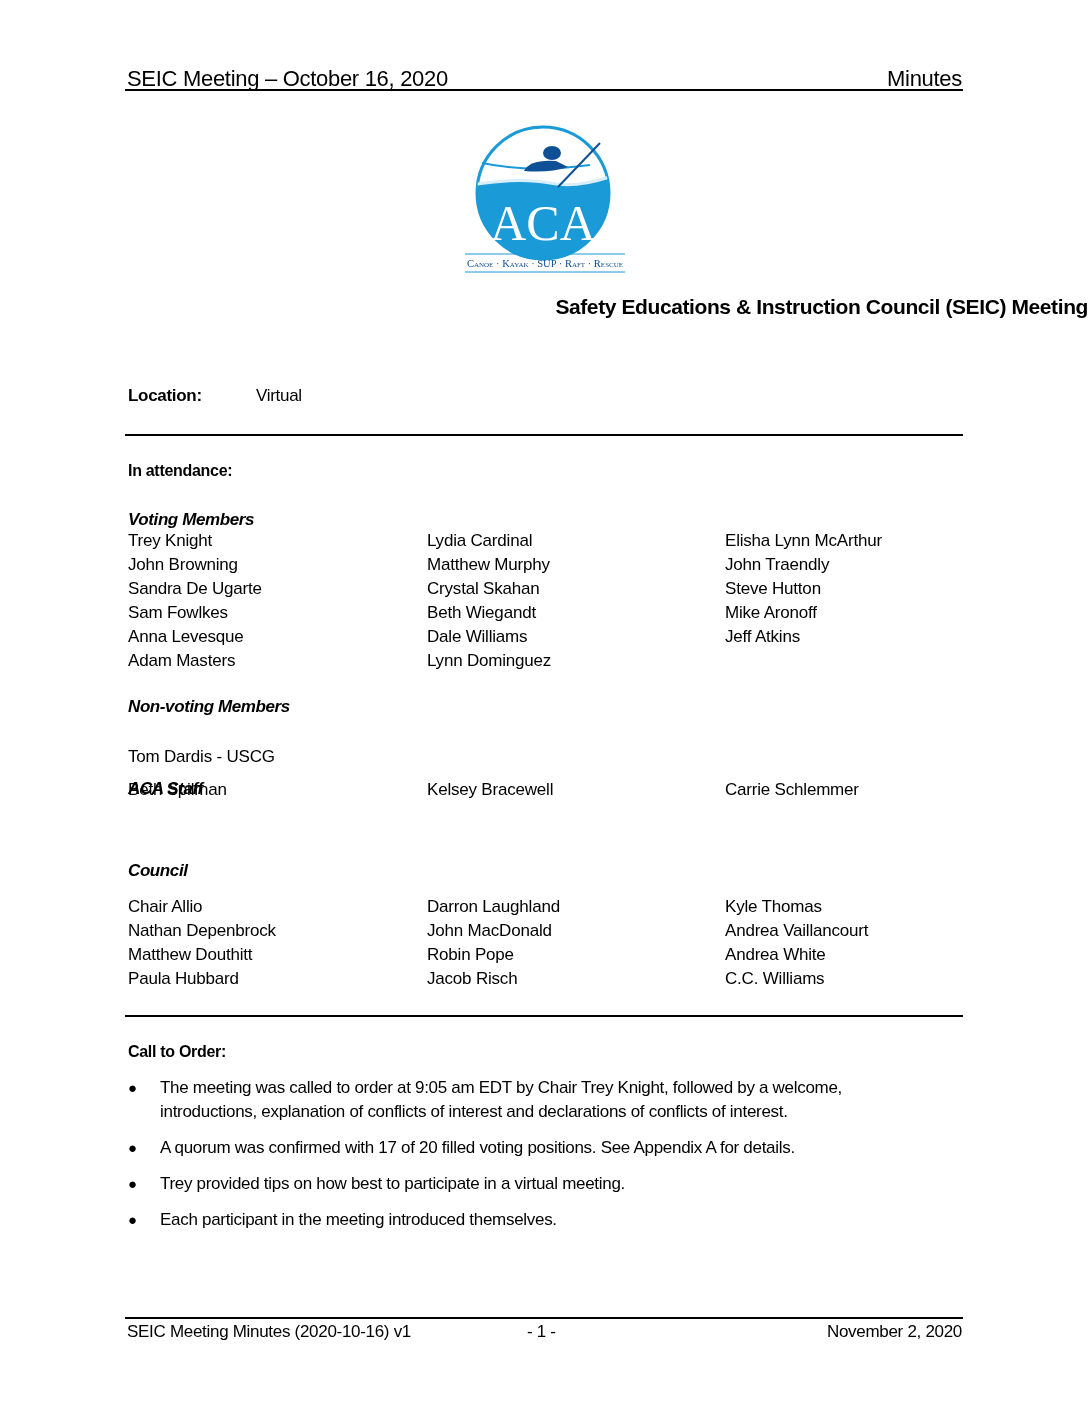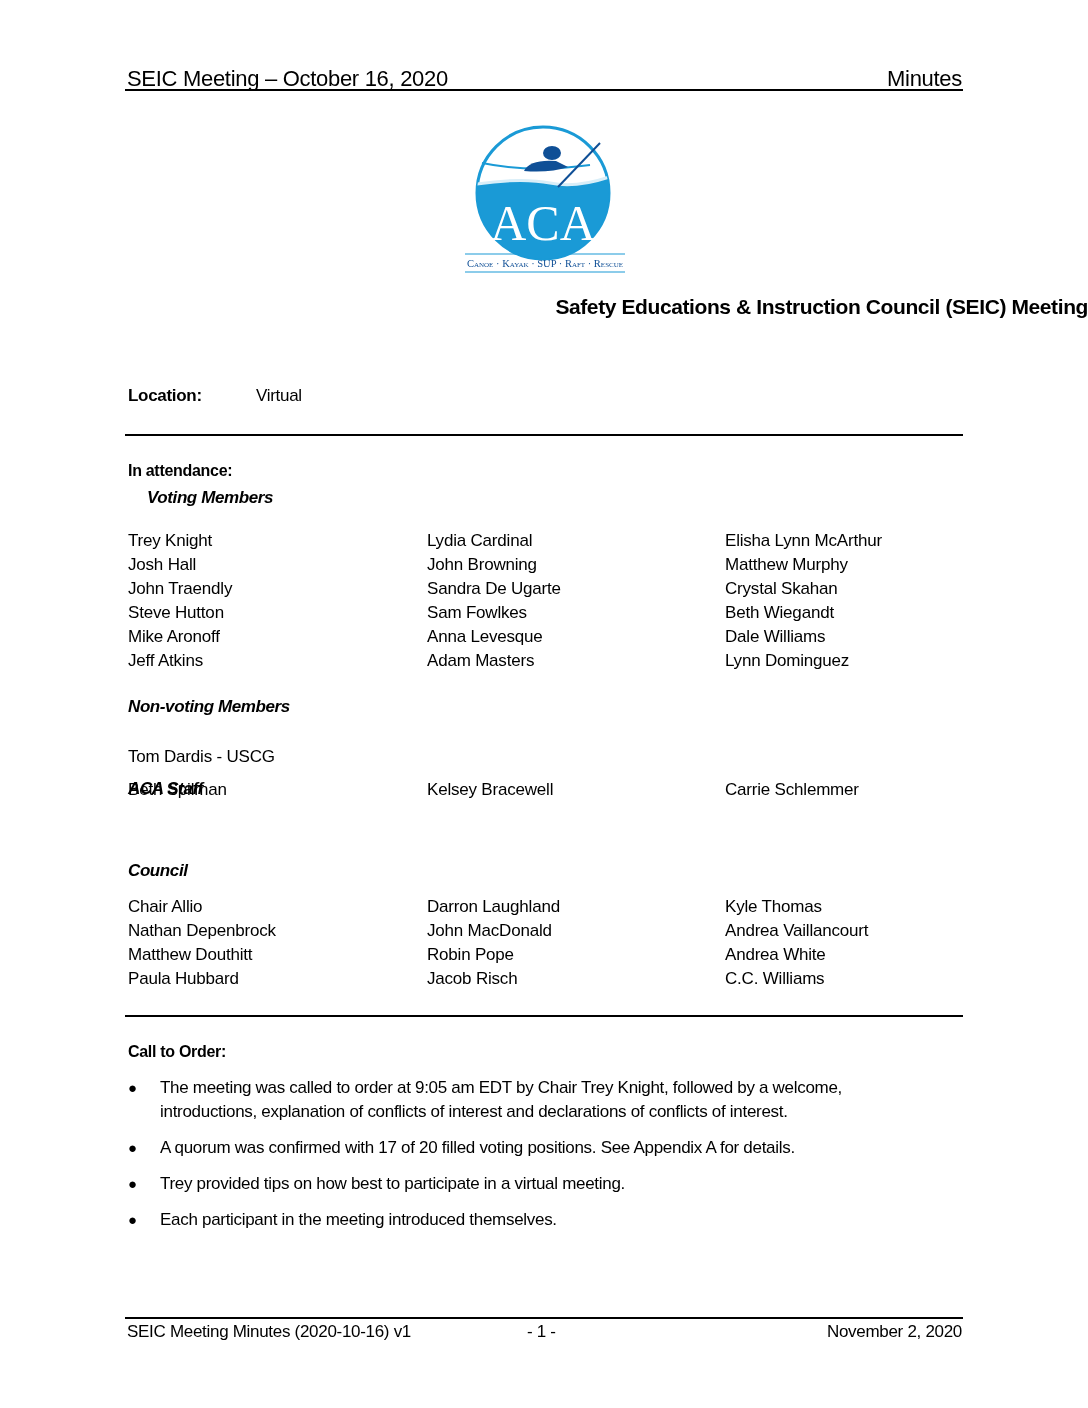--- a/index.html
+++ b/index.html
@@ -69,26 +69,25 @@
   <div class="title">Safety Educations &amp; Instruction Council (SEIC) Meeting</div>
 
   <div class="meta-row" style="top:386px;">
     <span class="meta-label">Location:</span><span>Virtual</span>
   </div>
 
   <div class="rule" style="top:434px;"></div>
 
   <div class="sec-head" style="top:462px;">In attendance:</div>
 
-  <div class="grp-head" style="top:488px;margin-left:19px;">Voting Members</div>
+  <div class="grp-head" style="top:510px;">Voting Members</div>
   <div class="names" style="top:529px;">
       <span>Trey Knight</span>
       <span>Lydia Cardinal</span>
       <span>Elisha Lynn McArthur</span>
-      <span>Josh Hall</span>
       <span>John Browning</span>
       <span>Matthew Murphy</span>
       <span>John Traendly</span>
       <span>Sandra De Ugarte</span>
       <span>Crystal Skahan</span>
       <span>Steve Hutton</span>
       <span>Sam Fowlkes</span>
       <span>Beth Wiegandt</span>
       <span>Mike Aronoff</span>
       <span>Anna Levesque</span>

